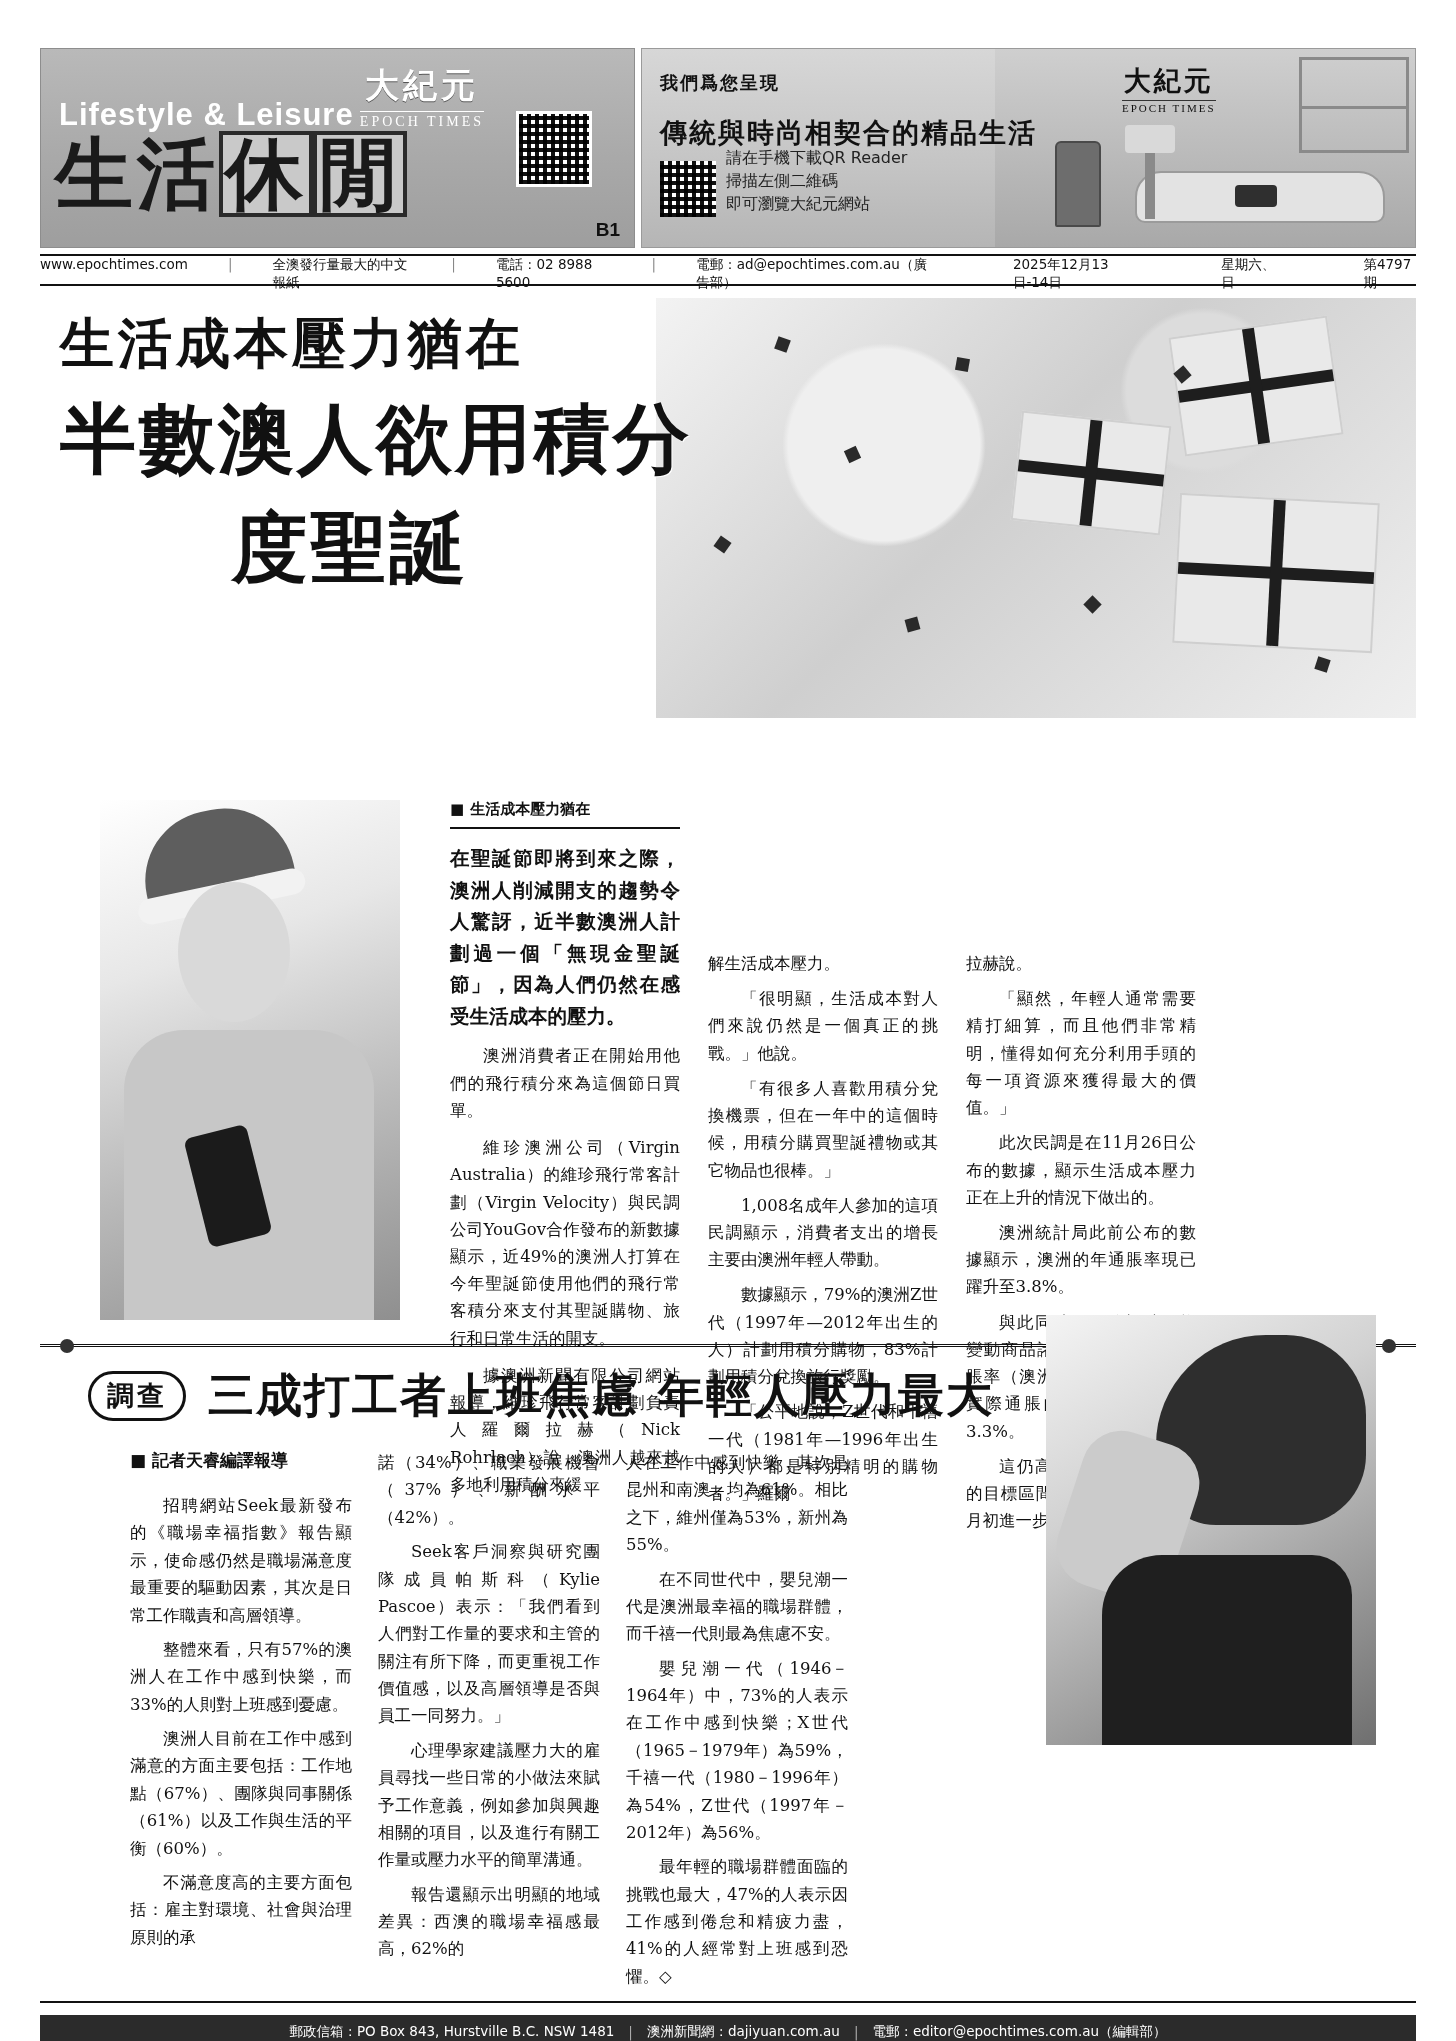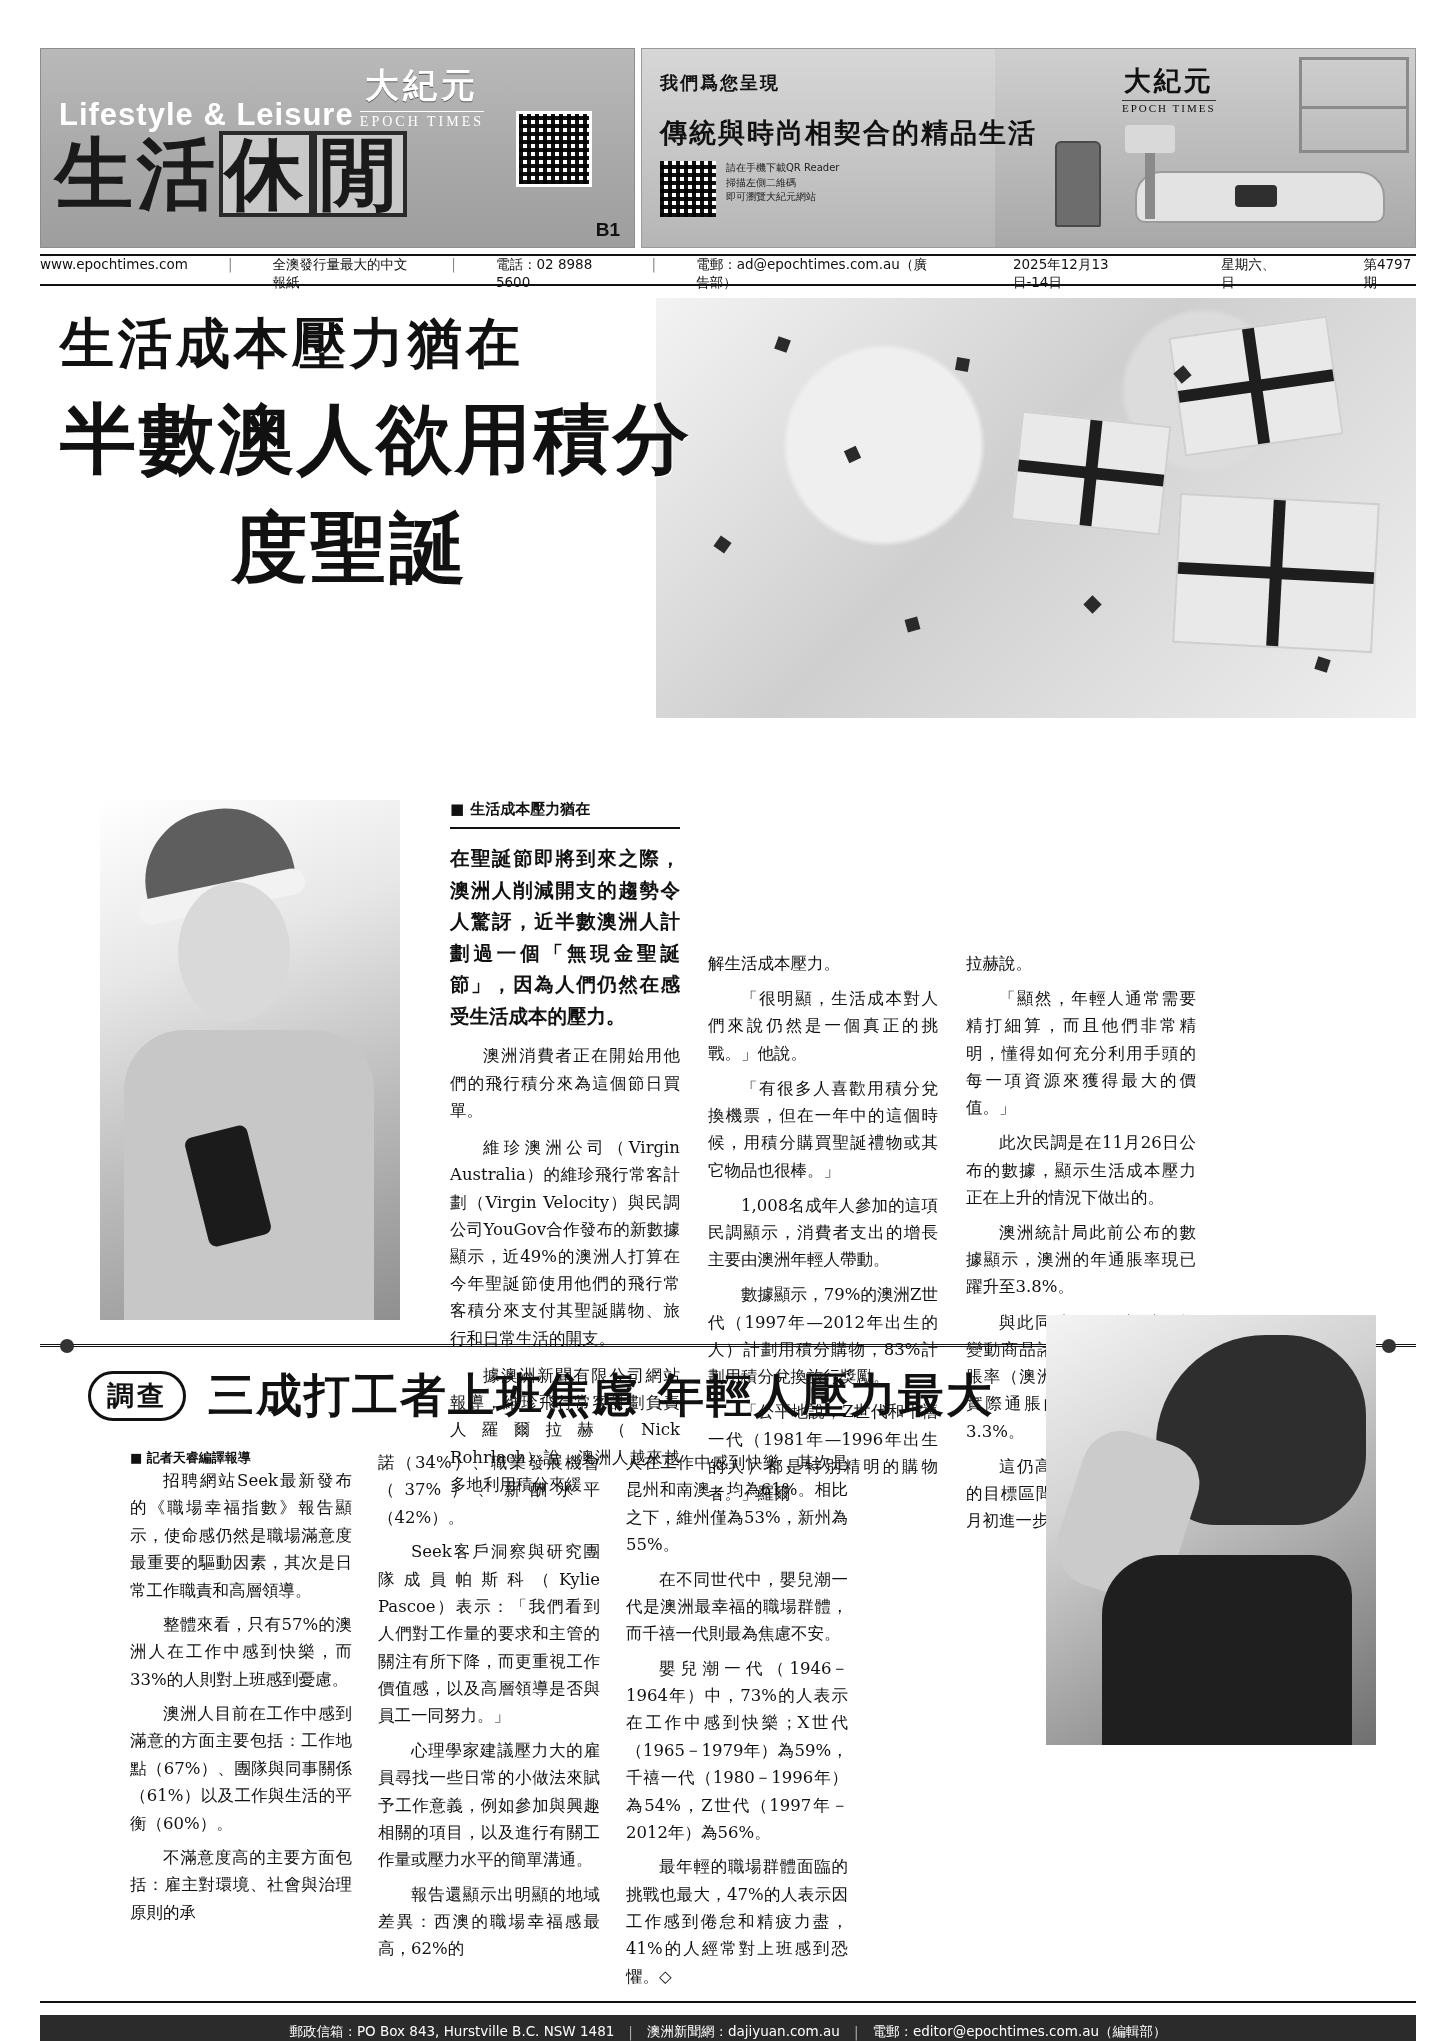--- a/index.html
+++ b/index.html
@@ -89,23 +89,23 @@
   }
   .ad-qr {
     position:absolute; left:18px; top:112px;
     width:56px; height:56px;
     background:
       repeating-linear-gradient(90deg,#111 0 4px,#fff 4px 8px),
       repeating-linear-gradient(0deg,#111 0 4px,#fff 4px 8px);
     background-blend-mode:multiply;
   }
   .ad-sub {
-    position:absolute; left:84px; top:112px;
-    font-family:"DejaVu Sans", sans-serif;
-    font-size:10px; line-height:1.45; color:#222;
+    position:absolute; left:84px; top:97px;
+    font-family:"DejaVu Sans", sans-serif;
+    font-size:16px; line-height:1.45; color:#222;
   }
   .ad-logo {
     position:absolute; left:480px; top:14px;
     text-align:center; color:#111;
   }
   .ad-logo .cn {
     font-family:"DejaVu Sans", sans-serif;
     font-size:27px; font-weight:bold; letter-spacing:3px;
   }
   .ad-logo .en {
@@ -224,21 +224,21 @@
   }
   .s2-cols { position:relative; margin-top:18px; }
   .s2-col { position:absolute; top:0; width:222px; }
   .s2-col p {
     font-family:"DejaVu Serif", serif;
     font-size:16.5px; line-height:1.66; text-align:justify;
     margin:0 0 7px 0; text-indent:2em;
   }
   .s2-byline {
     font-family:"DejaVu Sans", sans-serif;
-    font-size:13px; font-weight:bold; margin-bottom:0;
+    font-size:17px; font-weight:bold; margin-bottom:20px;
   }
   .c1 { left:90px; }
   .c2 { left:338px; }
   .c3 { left:586px; }
   .s2-photo {
     position:absolute; right:40px; top:-50px; width:330px; height:430px;
     background:linear-gradient(150deg,#f4f4f4 0%,#d2d2d2 35%,#6f6f6f 100%);
   }
   .s2-photo .hair { position:absolute; right:10px; top:20px; width:210px; height:190px; background:#2e2e2e; border-radius:110px 80px 70px 60px; }
   .s2-photo .arm { position:absolute; left:22px; top:120px; width:120px; height:160px; background:#cbcbcb; border-radius:40px; transform:rotate(18deg); }

